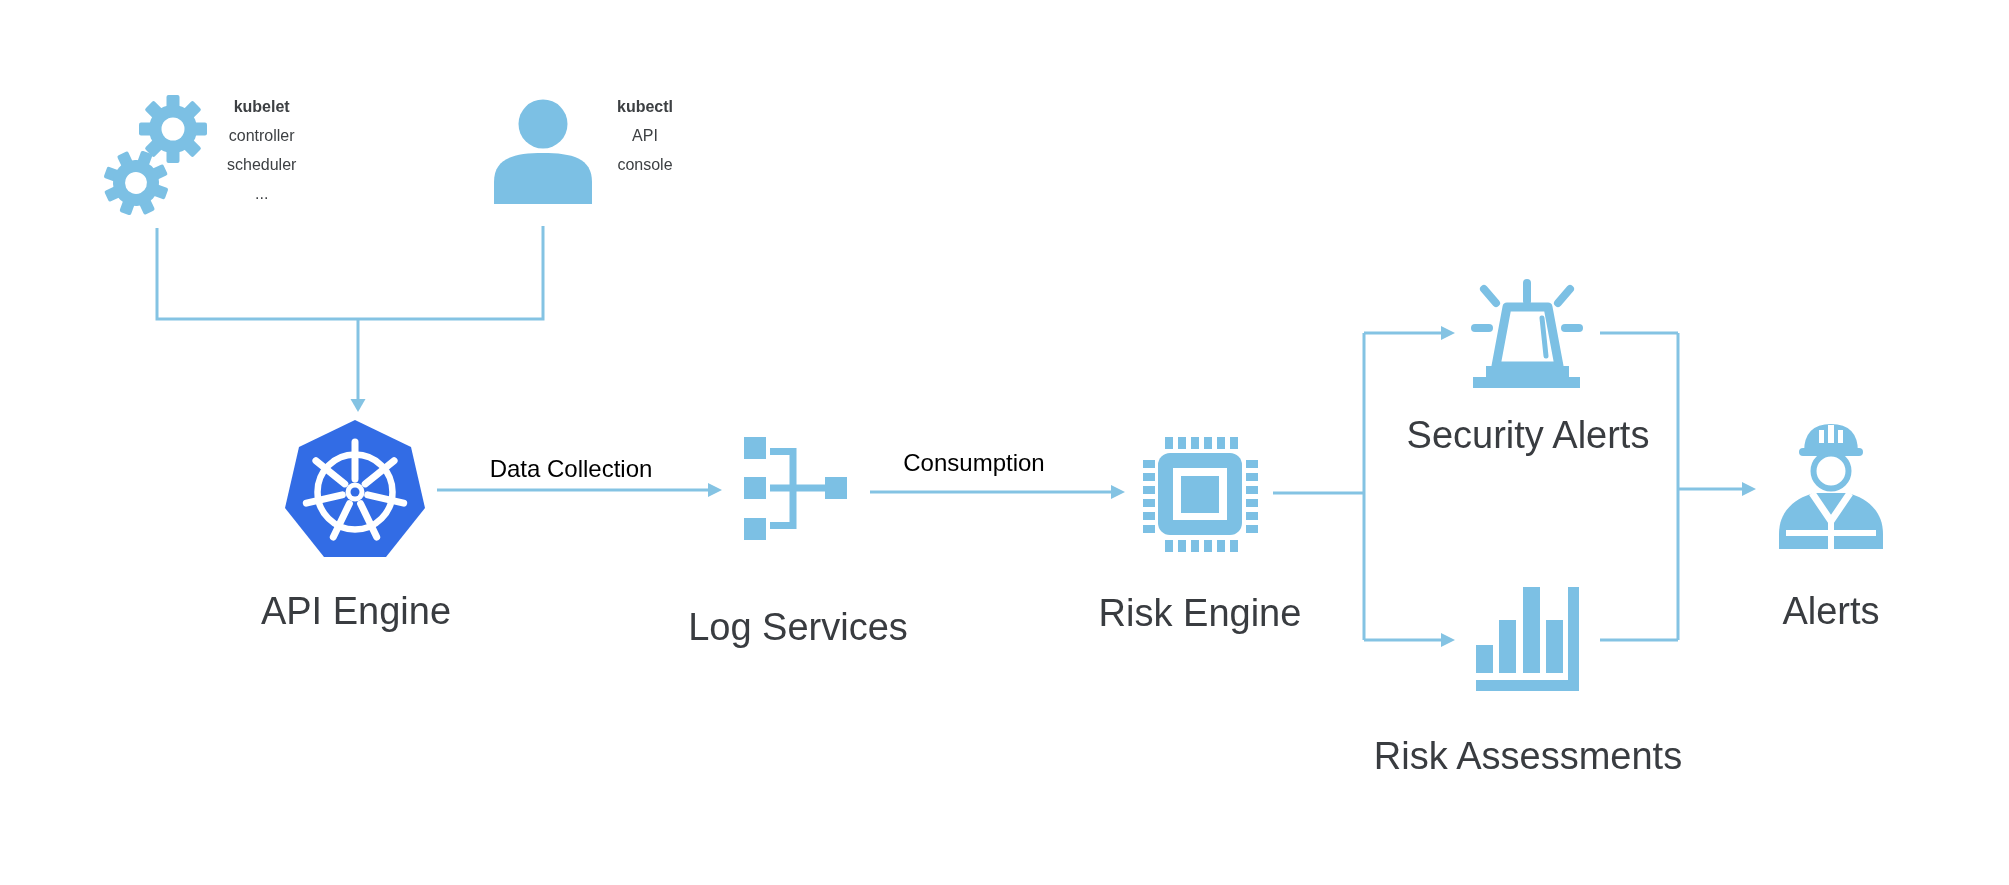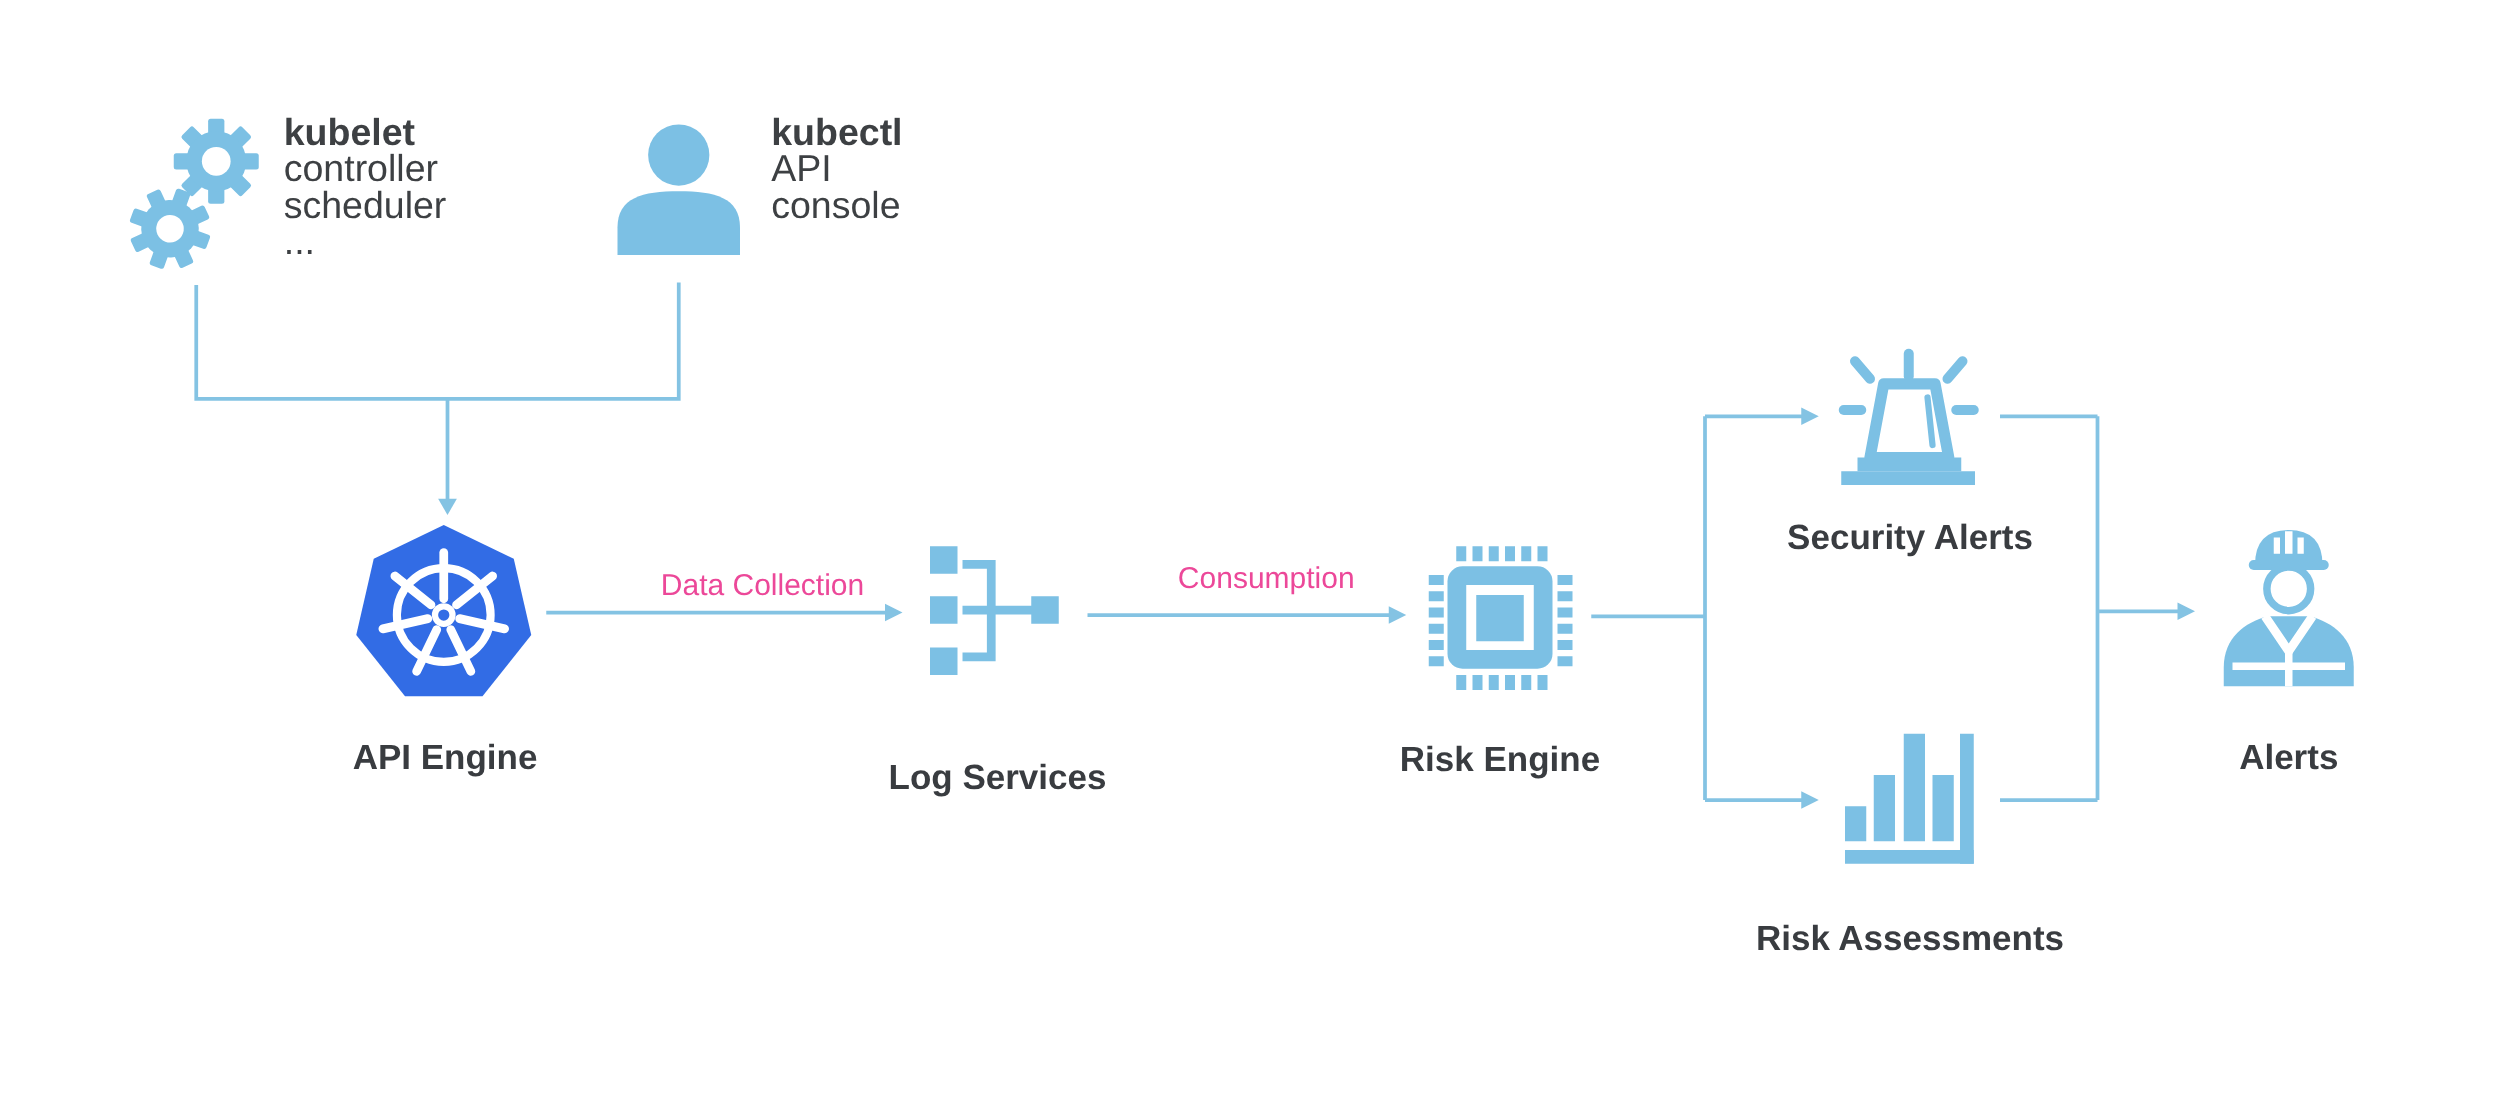--- a/index.html
+++ b/index.html
@@ -1,24 +1,24 @@
 <!DOCTYPE html>
 <html><head>
 <meta charset="utf-8">
 <style>
   html,body{margin:0;padding:0;background:#ffffff;}
   body{width:2009px;height:885px;position:relative;overflow:hidden;
        font-family:"Liberation Sans",sans-serif;color:#3b3e42;}
   .abs{position:absolute;}
   svg{display:block;}
-  .src-block{position:absolute;font-size:30px;line-height:29px;color:#3d4043;white-space:nowrap;}
+  .src-block{position:absolute;font-size:16px;line-height:29px;color:#3d4043;white-space:nowrap;text-align:center;}
   .src-block .strong{font-weight:bold;}
-  .node-label{position:absolute;transform:translateX(-50%);font-size:28px;font-weight:bold;
+  .node-label{position:absolute;transform:translateX(-50%);font-size:38px;font-weight:normal;
               color:#393c40;white-space:nowrap;}
-  .edge-label{position:absolute;transform:translateX(-50%);font-size:24px;color:#ec4899;white-space:nowrap;margin-left:39px;}
+  .edge-label{position:absolute;transform:translateX(-50%);font-size:24px;color:#000000;white-space:nowrap;}
 </style>
 </head>
 <body>
 
 <svg class="abs" style="left:0;top:0" width="2009" height="885" viewBox="0 0 2009 885">
   <g stroke="#84C3E3" stroke-width="3" fill="none">
     <path d="M157,228 L157,319 L543,319 L543,226"></path>
     <path d="M358,319 L358,400"></path>
     <path d="M437,490 L709,490"></path>
     <path d="M870,492 L1112,492"></path>

